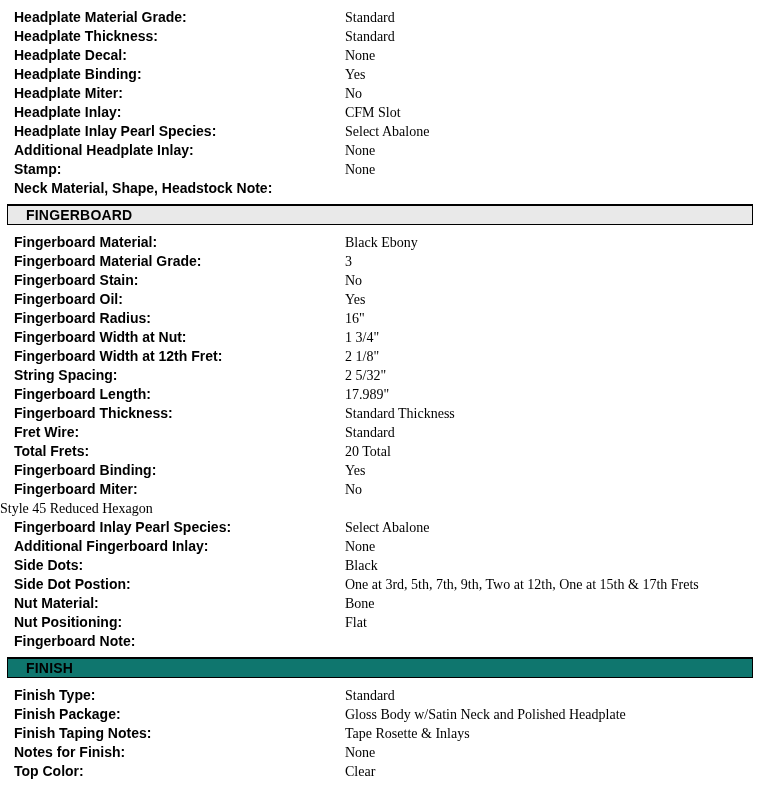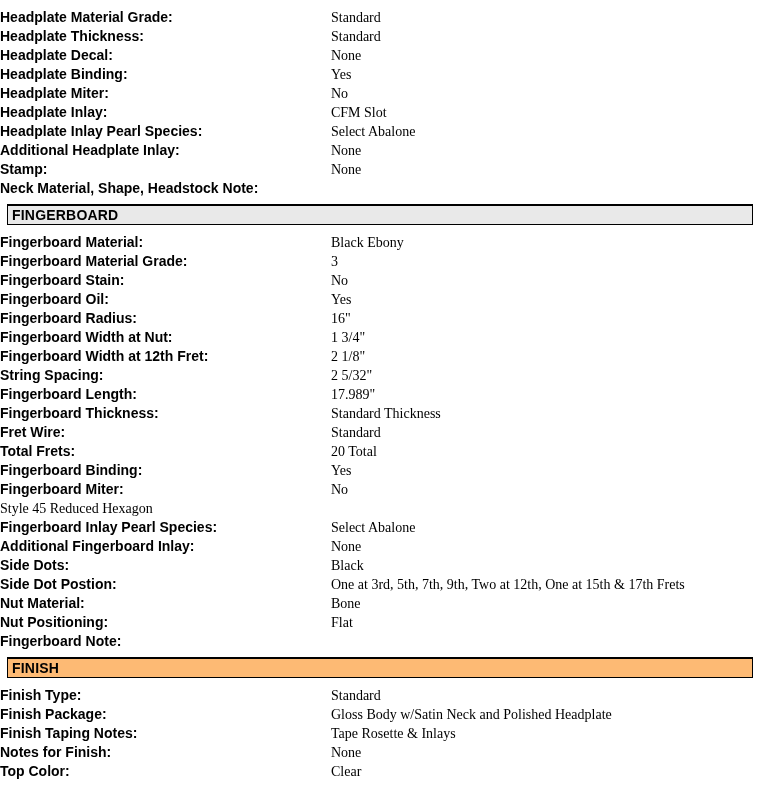--- a/index.html
+++ b/index.html
@@ -21,39 +21,39 @@
   .spec-row {
     display: flex;
     height: 19px;
     line-height: 19px;
     font-size: 14px;
     white-space: nowrap;
   }
   .spec-label {
     flex: 0 0 331px;
     width: 331px;
-    padding-left: 0;
+    padding-left: 14px;
     font-weight: bold;
     overflow: hidden;
   }
   .spec-value {
     flex: 1 1 auto;
     overflow: hidden;
     font-family: Liberation Serif, serif;
   }
   .section-header {
     margin: 6px 7px 8px 7px;
     background: #e9e9e9;
     border: 1px solid #000000;
     border-top-width: 2px;
     height: 18px;
     line-height: 18px;
     font-size: 14px;
     font-weight: bold;
-    padding-left: 4px;
+    padding-left: 18px;
     letter-spacing: 0.2px;
   }
 </style>
 </head>
 <body style="background: rgb(255, 255, 255); color: rgb(0, 0, 0);">
 
 <div class="sheet" id="sheet">
     <div class="spec-row">
       <span class="spec-label">Headplate Material Grade:</span>
       <span class="spec-value">Standard</span>
@@ -175,21 +175,21 @@
       <span class="spec-value">Bone</span>
     </div>
     <div class="spec-row">
       <span class="spec-label">Nut Positioning:</span>
       <span class="spec-value">Flat</span>
     </div>
     <div class="spec-row">
       <span class="spec-label">Fingerboard Note:</span>
       <span class="spec-value"></span>
     </div>
-    <div class="section-header" style="background: #fdba74; border-color: rgb(0, 0, 0);">FINISH</div>
+    <div class="section-header" style="background: #0f766e; border-color: rgb(0, 0, 0);">FINISH</div>
     <div class="spec-row">
       <span class="spec-label">Finish Type:</span>
       <span class="spec-value">Standard</span>
     </div>
     <div class="spec-row">
       <span class="spec-label">Finish Package:</span>
       <span class="spec-value">Gloss Body w/Satin Neck and Polished Headplate</span>
     </div>
     <div class="spec-row">
       <span class="spec-label">Finish Taping Notes:</span>

